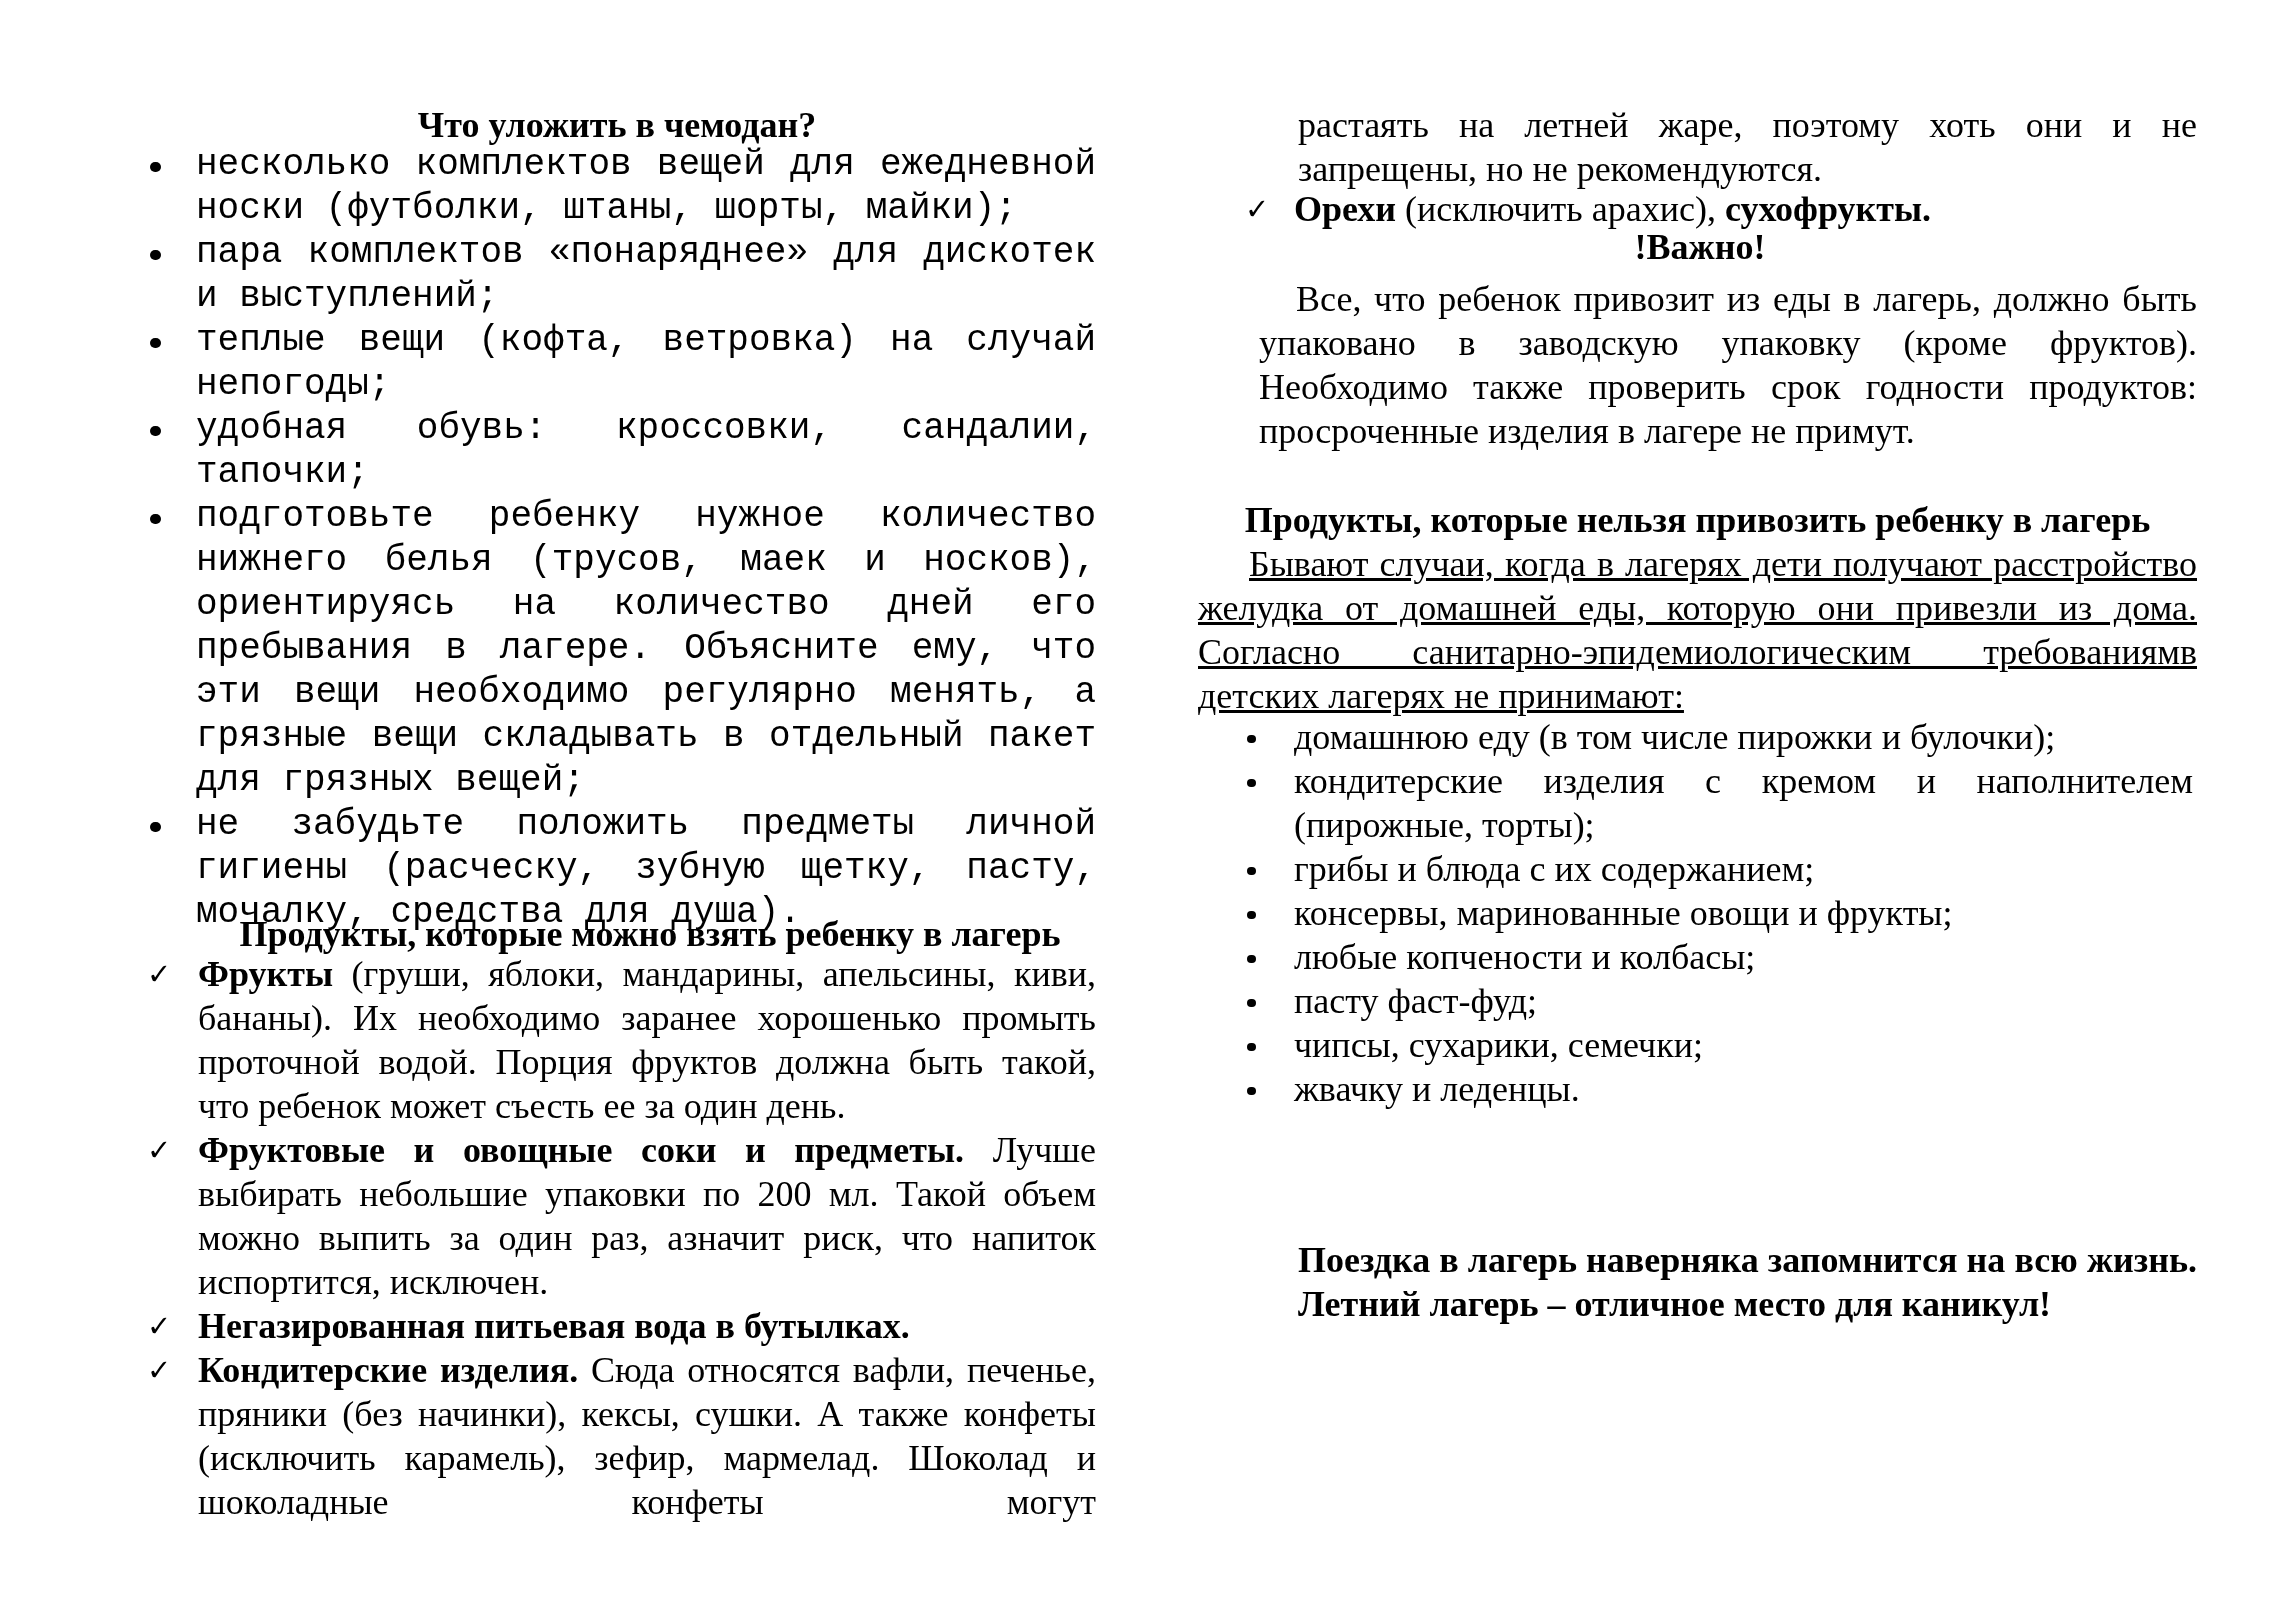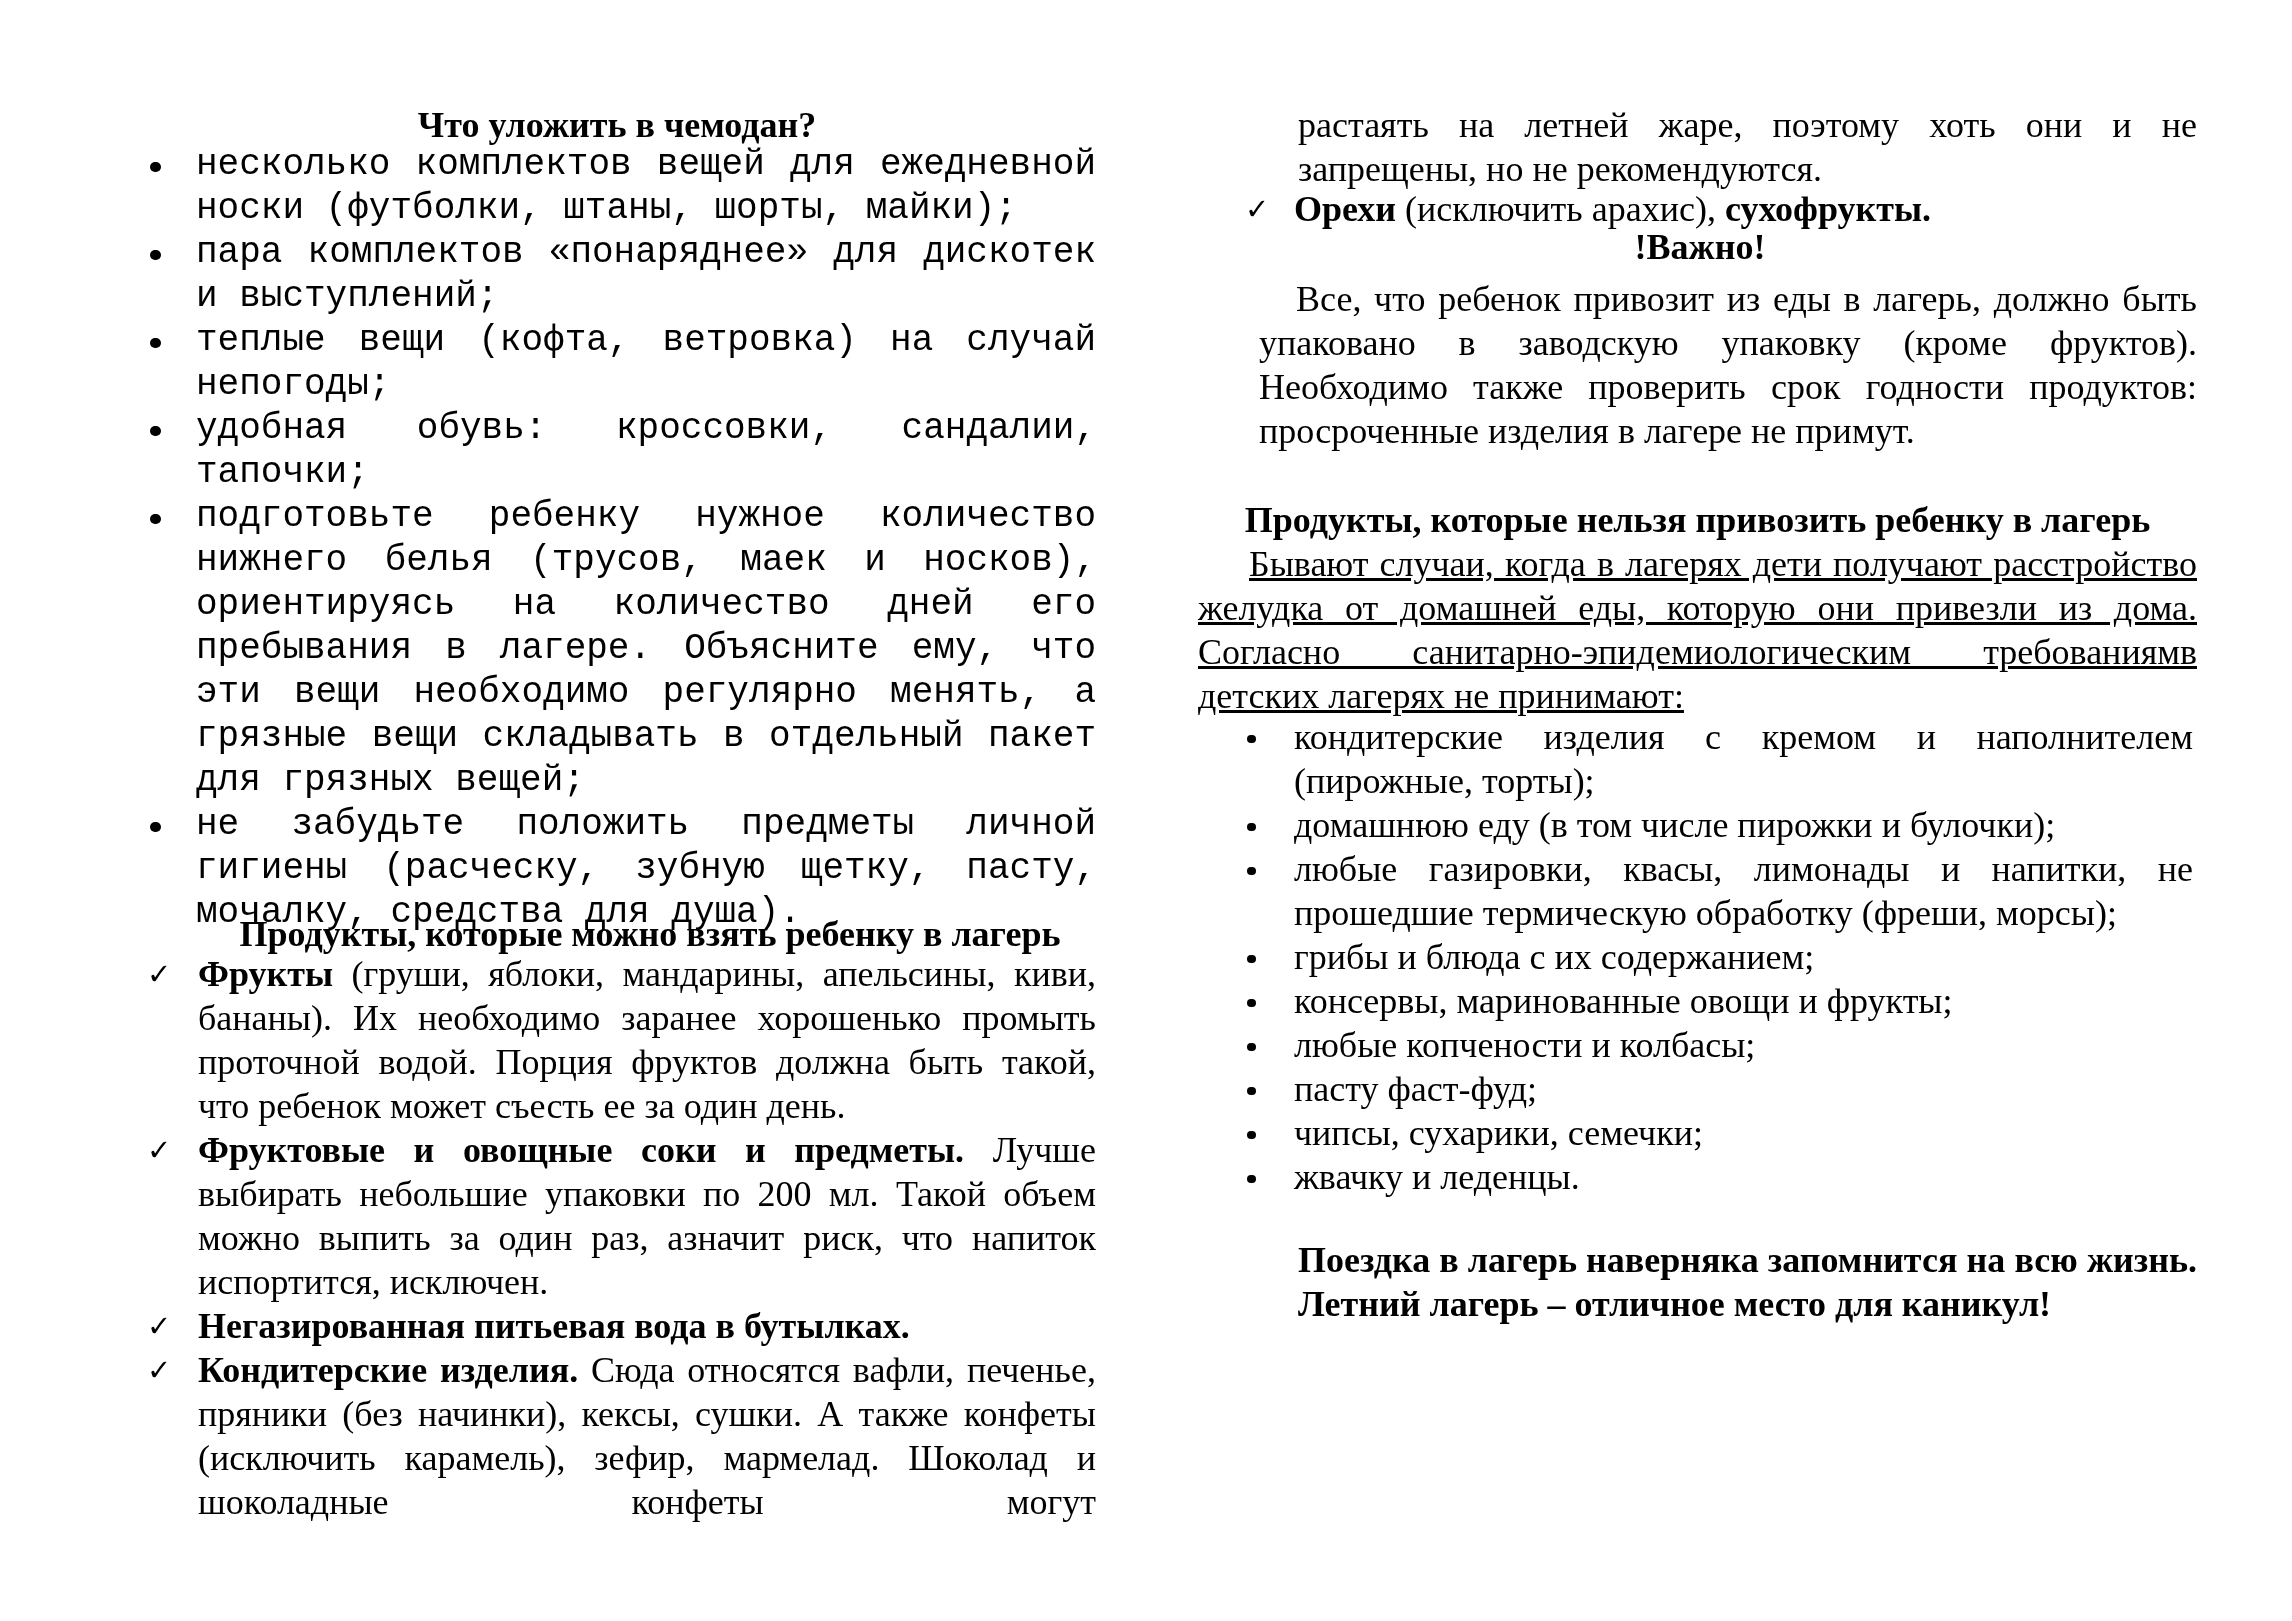--- a/index.html
+++ b/index.html
@@ -46,23 +46,22 @@
 
 <h3 class="blk center" style="left:1304px; width:784px; top:221px;">!Важно!</h3>
 
 <p class="blk just" style="left:1255px; width:938px; top:273px; text-indent:37px;">Все, что ребенок привозит из еды в лагерь, должно быть упаковано в заводскую упаковку (кроме фруктов). Необходимо также проверить срок годности продуктов: просроченные изделия в лагере не примут.</p>
 
 <h2 class="blk center" style="left:1194px; width:999px; top:494px;">Продукты, которые нельзя привозить ребенку в лагерь</h2>
 
 <p class="blk just" style="left:1194px; width:999px; top:538px; text-indent:51px;text-decoration:underline;">Бывают случаи, когда в лагерях дети получают расстройство желудка от домашней еды, которую они привезли из дома. Согласно санитарно-эпидемиологическим требованиямв детских лагерях не принимают:</p>
 
 <ul class="blk list" style="left:1294px; width:899px; top:715px;">
+  <li><span class="dot-small" style="left:-47px;"></span><span>домашнюю еду (в том числе пирожки и булочки);</span></li>
   <li><span class="dot-small" style="left:-47px;"></span><span>кондитерские изделия с кремом и наполнителем (пирожные, торты);</span></li>
-  <li><span class="dot-small" style="left:-47px;"></span><span>домашнюю еду (в том числе пирожки и булочки);</span></li>
-  <li><span class="dot-small" style="left:-47px;"></span><span>любые газировки, квасы, лимонады и напитки, не прошедшие термическую обработку (фреши, морсы);</span></li>
   <li><span class="dot-small" style="left:-47px;"></span><span>грибы и блюда с их содержанием;</span></li>
   <li><span class="dot-small" style="left:-47px;"></span><span>консервы, маринованные овощи и фрукты;</span></li>
   <li><span class="dot-small" style="left:-47px;"></span><span>любые копчености и колбасы;</span></li>
   <li><span class="dot-small" style="left:-47px;"></span><span>пасту фаст-фуд;</span></li>
   <li><span class="dot-small" style="left:-47px;"></span><span>чипсы, сухарики, семечки;</span></li>
   <li><span class="dot-small" style="left:-47px;"></span><span>жвачку и леденцы.</span></li>
 </ul>
 
 <p class="blk just" style="left:1294px; width:899px; top:1234px; font-weight:bold;">Поездка в лагерь наверняка запомнится на всю жизнь. Летний лагерь – отличное место для каникул!</p>
 

